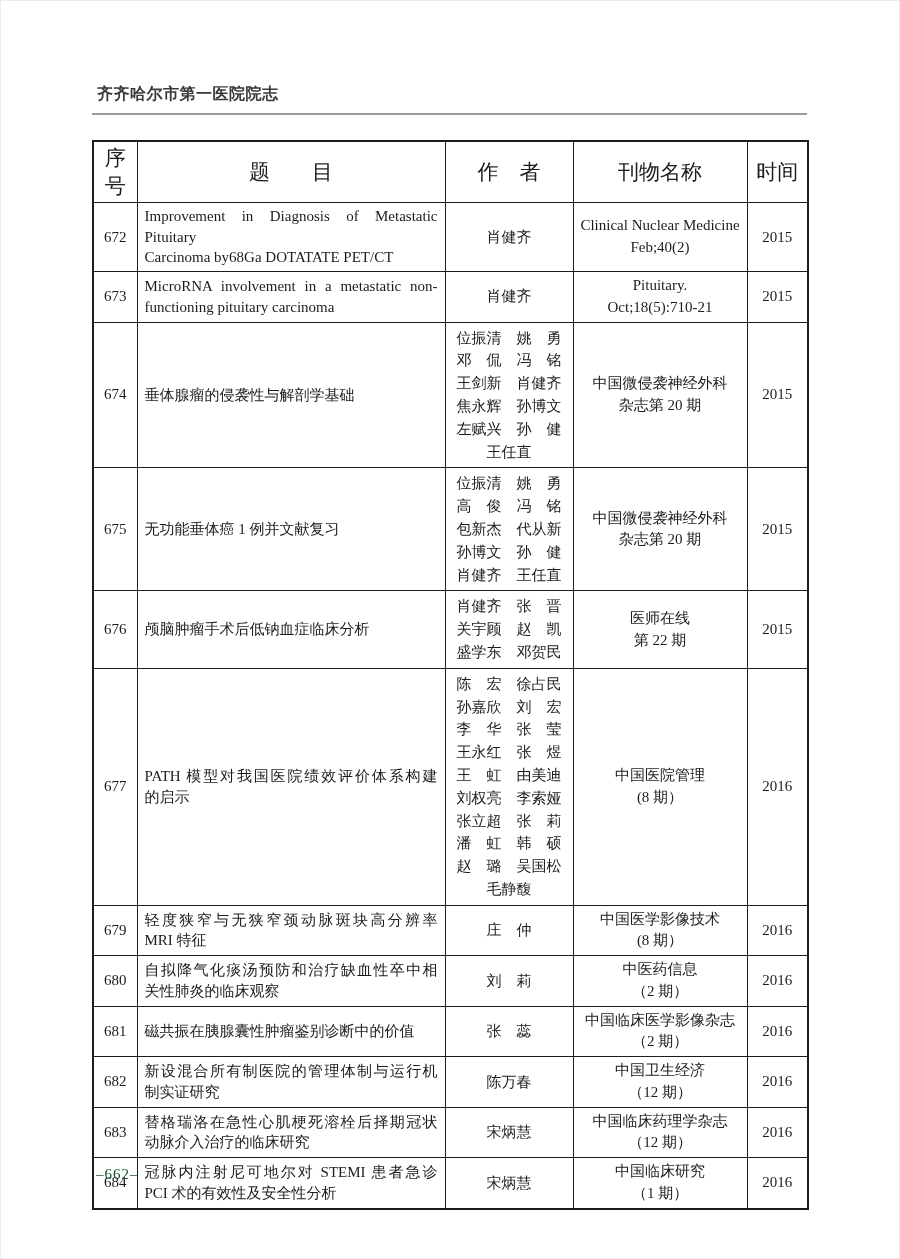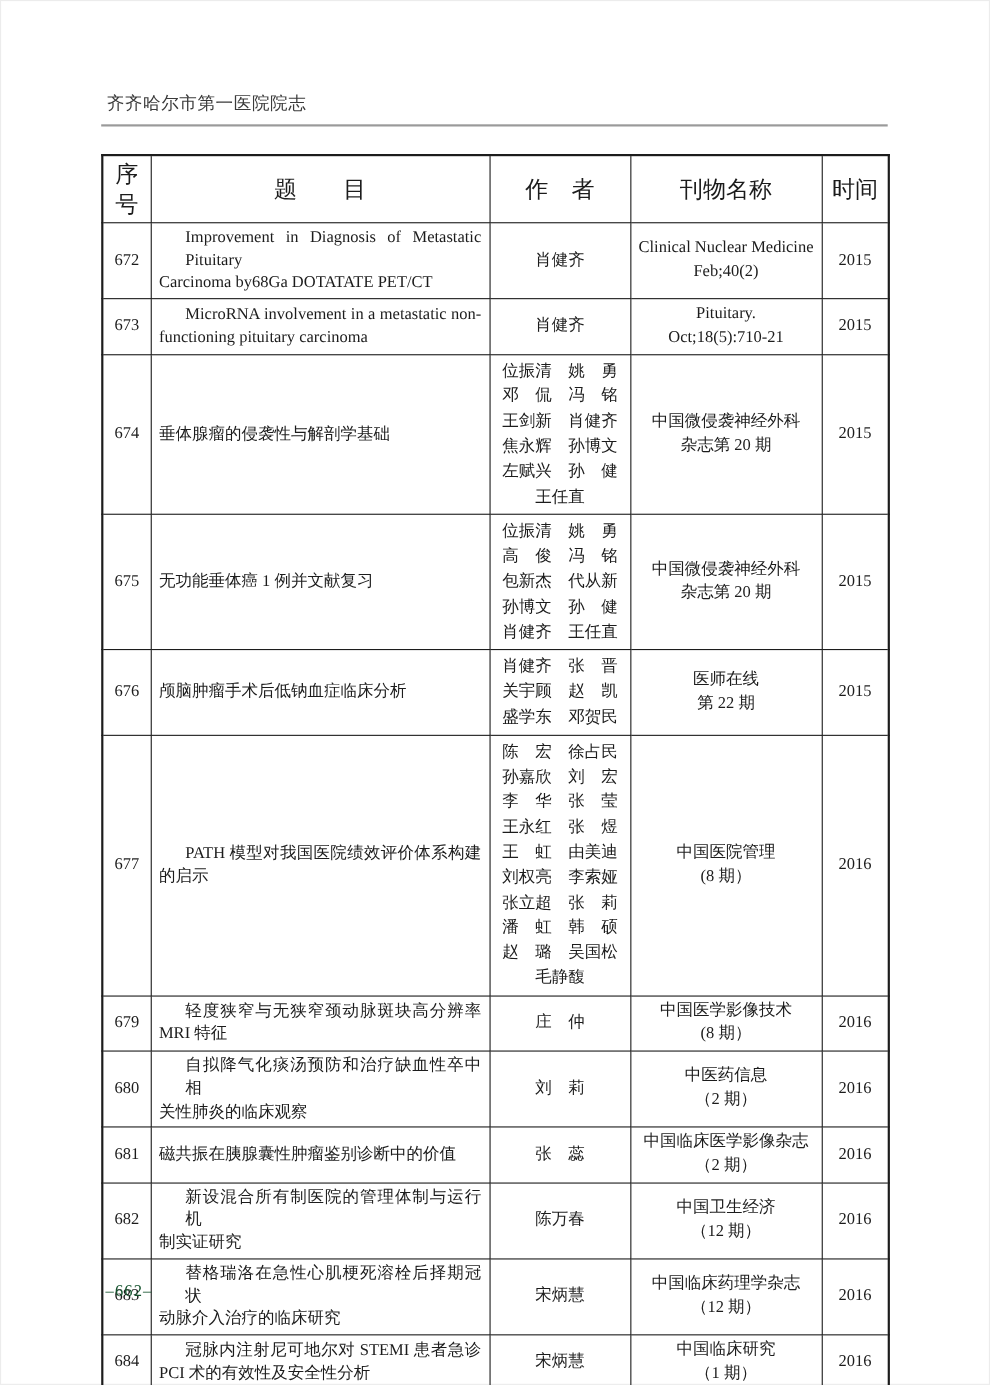--- a/index.html
+++ b/index.html
@@ -5,37 +5,37 @@
   html,body{margin:0;padding:0;}
   body{
     width:900px;height:1259px;position:relative;background:#ffffff;
     font-family:"Liberation Serif","DejaVu Serif",serif;color:#1c1c1c;
     -webkit-font-smoothing:antialiased;
   }
   .page{position:absolute;inset:0;background:#ffffff;outline:1px solid #ececec;outline-offset:-1px;}
   .page-header{
     position:absolute;left:97px;top:84px;
     font-family:"Liberation Sans","DejaVu Sans",sans-serif;
-    font-weight:normal;font-size:16px;color:#3a3a3a;letter-spacing:0.5px;
+    font-weight:bold;font-size:16px;color:#3a3a3a;letter-spacing:0.5px;
   }
   .header-rule{position:absolute;left:92px;top:113px;width:715px;height:2px;background:#9a9a9a;}
   table.pub-table{
     position:absolute;left:92px;top:140px;width:715px;
     border-collapse:collapse;table-layout:fixed;
     border:2.5px solid #1c1c1c;
   }
   .pub-table th,.pub-table td{
     border:1.6px solid #1c1c1c;
     font-weight:normal;font-size:15px;vertical-align:middle;
     padding:2px 4px;overflow:hidden;
   }
   .pub-table thead th{height:40px;text-align:center;font-size:21px;}
   td.c-no{text-align:center;}
   td.c-title{padding:3px 7px;line-height:1.38;}
-  td.c-title .jline{text-align:justify;text-align-last:justify;margin-left:24px;}
+  td.c-title .jline{text-align:justify;text-align-last:justify;}
   td.c-title .lline{text-align:left;}
   td.c-auth{text-align:center;line-height:1.52;padding:4px 2px;}
   td.c-pub{text-align:center;line-height:1.45;padding:3px 3px;}
   td.c-year{text-align:center;}
   .page-footer{
     position:absolute;left:96px;top:1166px;
     font-size:15px;letter-spacing:1px;color:#14532d;
   }
 </style>
 </head>

